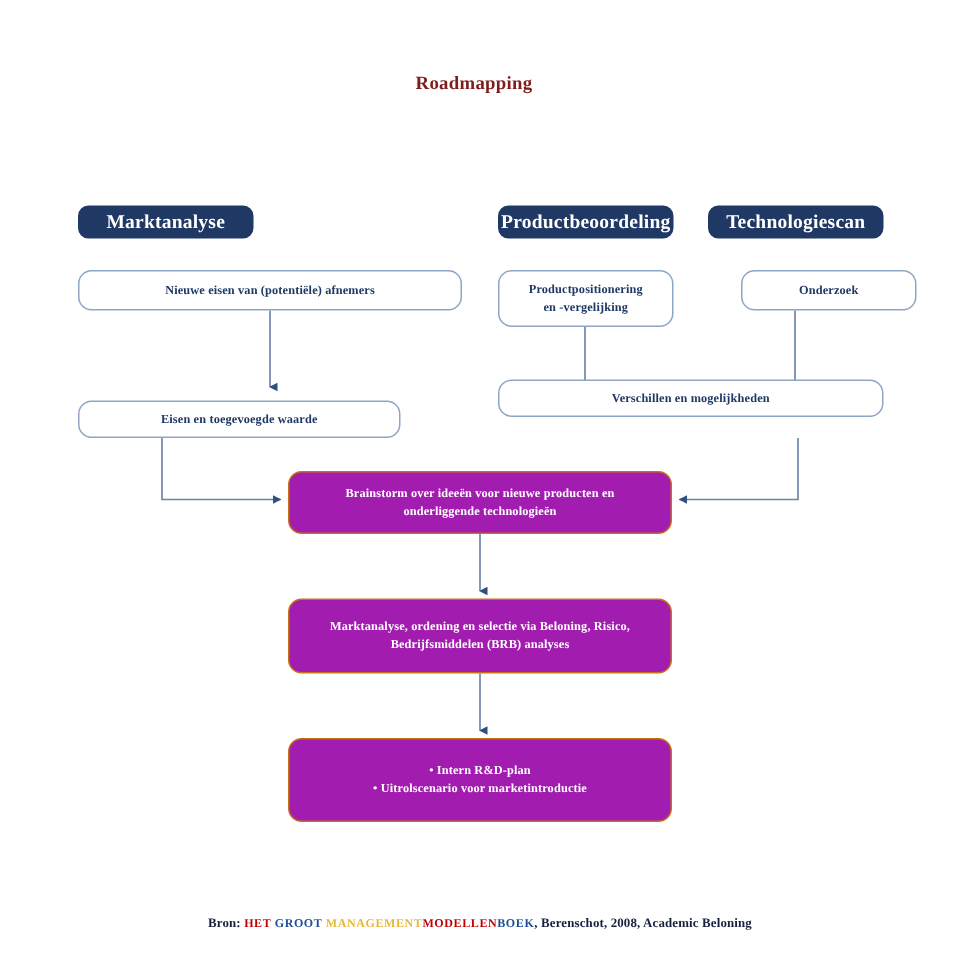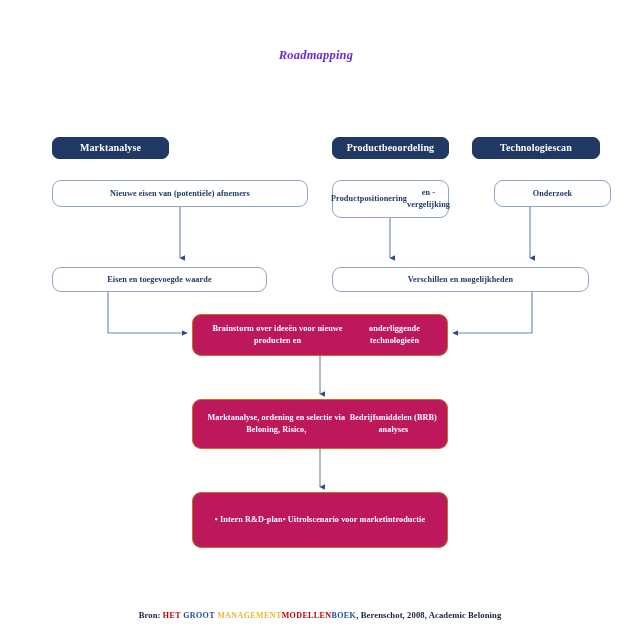--- a/index.html
+++ b/index.html
@@ -23,23 +23,22 @@
   }
   
   .page-title {
     position: absolute;
     left: 0;
     top: 48px;
     width: 632px;
     text-align: center;
     font-size: 12.5px;
     font-weight: bold;
-    color: #6d28d9;
+    color: #7f1d1d;
     letter-spacing: 0.2px;
-    font-style: italic;
   }
   
   #connectors {
     position: absolute;
     left: 0; top: 0;
     width: 640px;
     height: 640px;
     pointer-events: none;
   }
   
@@ -50,51 +49,51 @@
     align-items: center;
     justify-content: center;
     text-align: center;
     line-height: 1.45;
   }
   .node-header {
     background: #1F3864;
     color: #ffffff;
     border: 1px solid #1F3864;
     border-radius: 7px;
-    font-size: 10px;
+    font-size: 13px;
     font-weight: bold;
     letter-spacing: 0.15px;
   }
   .node-plain {
     background: #ffffff;
     color: #1F3864;
     border: 1px solid #8FA5C4;
     border-radius: 9px;
     font-size: 8.2px;
     font-weight: bold;
     letter-spacing: 0.1px;
   }
   .node-accent {
-    background: #be185d;
+    background: #a21caf;
     color: #ffffff;
     border: 1px solid #C5711A;
     border-radius: 9px;
     font-size: 8.2px;
     font-weight: bold;
     letter-spacing: 0.1px;
     padding: 0 10px;
     align-items: center;
   }
   .node-accent .line,
   .node-plain .line {
     display: block;
   }
   .stack {
     display: flex;
-    flex-direction: row;
+    flex-direction: column;
     align-items: center;
     justify-content: center;
     width: 100%;
   }
   
   .footer {
     position: absolute;
     left: 0;
     top: 610px;
     width: 640px;
@@ -148,21 +147,21 @@
   </svg>
 
   <div class="node node-header" style="left:52px; top:137px; width:117px; height:22px;">
     <span class="line">Marktanalyse</span>
   </div>
 
   <div class="node node-header" style="left:332px; top:137px; width:117px; height:22px;">
     <span class="line">Productbeoordeling</span>
   </div>
 
-  <div class="node node-header" style="left:472px; top:137px; width:128px; height:22px;">
+  <div class="node node-header" style="left:472px; top:137px; width:117px; height:22px;">
     <span class="line">Technologiescan</span>
   </div>
 
   <div class="node node-plain" style="left:52px; top:180px; width:256px; height:27px;">
     <span class="line">Nieuwe eisen van (potentiële) afnemers</span>
   </div>
 
   <div class="node node-plain" style="left:332px; top:180px; width:117px; height:38px;">
     <span class="stack">
       <span class="line">Productpositionering</span>
@@ -171,21 +170,21 @@
   </div>
 
   <div class="node node-plain" style="left:494px; top:180px; width:117px; height:27px;">
     <span class="line">Onderzoek</span>
   </div>
 
   <div class="node node-plain" style="left:52px; top:267px; width:215px; height:25px;">
     <span class="line">Eisen en toegevoegde waarde</span>
   </div>
 
-  <div class="node node-plain" style="left:332px; top:267px; width:257px; height:25px;">
+  <div class="node node-plain" style="left:332px; top:253px; width:257px; height:25px;">
     <span class="line">Verschillen en mogelijkheden</span>
   </div>
 
   <div class="node node-accent" style="left:192px; top:314px; width:256px; height:42px;">
     <span class="stack">
       <span class="line">Brainstorm over ideeën voor nieuwe producten en</span>
       <span class="line">onderliggende technologieën</span>
     </span>
   </div>
 

